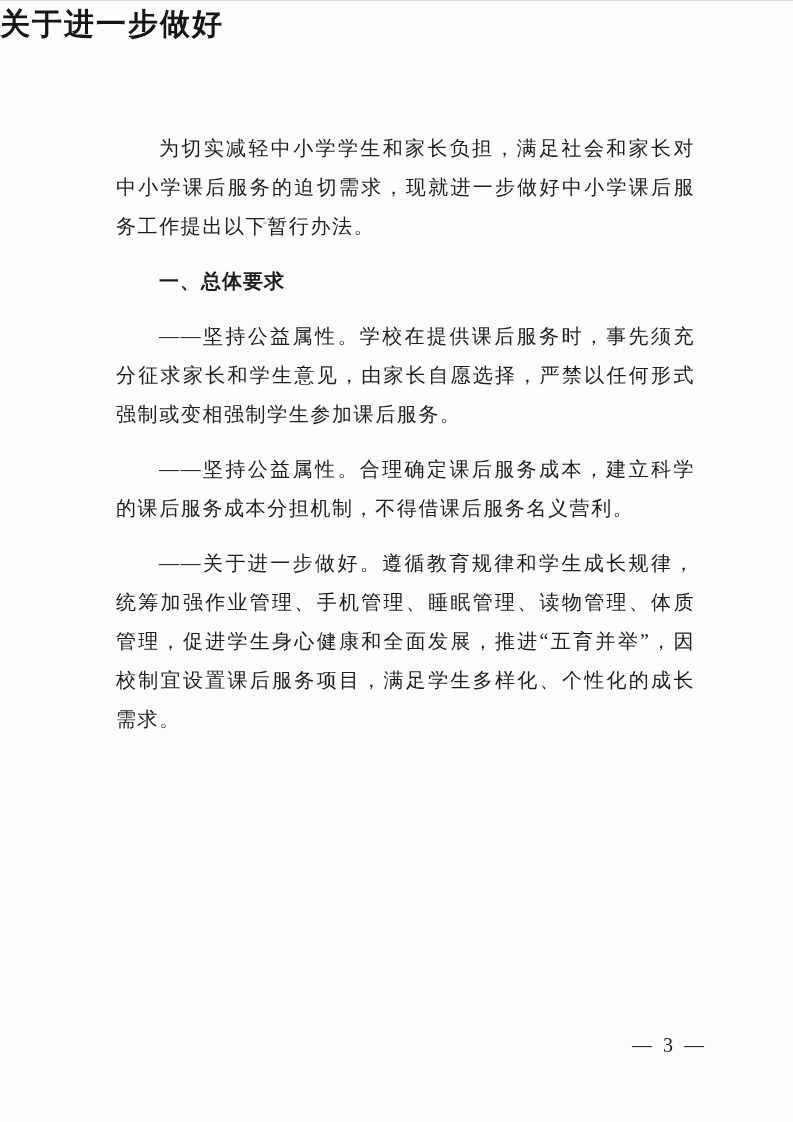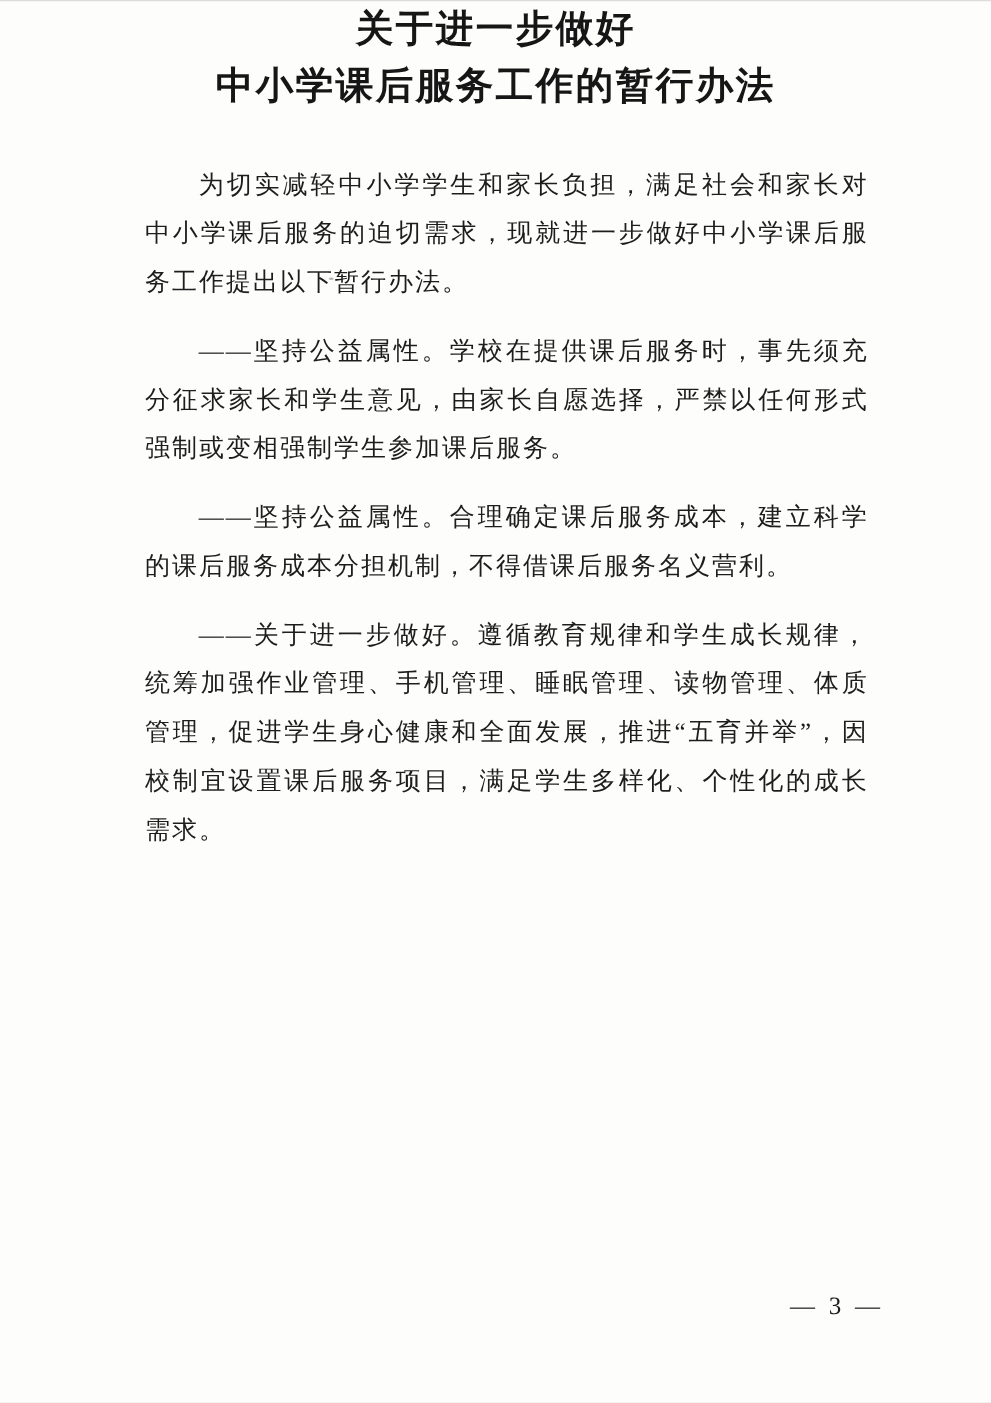--- a/index.html
+++ b/index.html
@@ -18,21 +18,20 @@
     border-top: 1px solid #dcdcdc;
   }
   .content {
     position: absolute;
     left: 100px;
     top: 112px;
     width: 611px;
   }
   .title {
     margin: 0 0 46px 0;
-    text-align: center;
     font-family: "Liberation Sans", sans-serif;
     font-weight: 700;
     font-size: 30px;
     line-height: 45px;
     letter-spacing: 2px;
     color: #161616;
   }
   .title .title-line {
     display: block;
   }
@@ -72,27 +71,27 @@
     opacity: 0.7;
   }
 </style>
 </head>
 <body>
 
 <div class="page">
 
   <h1 class="title">
     <span class="title-line">关于进一步做好</span>
-    <span class="title-line">中小学课后服务工作的暂行办法</span>
   </h1>
 
   <div class="scan-speck"></div>
 
   <div class="content body-text">
     <p>为切实减轻中小学学生和家长负担，满足社会和家长对中小学课后服务的迫切需求，现就进一步做好中小学课后服务工作提出以下暂行办法。</p>
+    <p class="heading">一、总体要求</p>
     <p>——坚持公益属性。学校在提供课后服务时，事先须充分征求家长和学生意见，由家长自愿选择，严禁以任何形式强制或变相强制学生参加课后服务。</p>
     <p>——坚持公益属性。合理确定课后服务成本，建立科学的课后服务成本分担机制，不得借课后服务名义营利。</p>
     <p>——关于进一步做好。遵循教育规律和学生成长规律，统筹加强作业管理、手机管理、睡眠管理、读物管理、体质管理，促进学生身心健康和全面发展，推进“五育并举”，因校制宜设置课后服务项目，满足学生多样化、个性化的成长需求。</p>
   </div>
 
   <div class="page-number">— 3 —</div>
 
 </div>
 
 </body></html>

